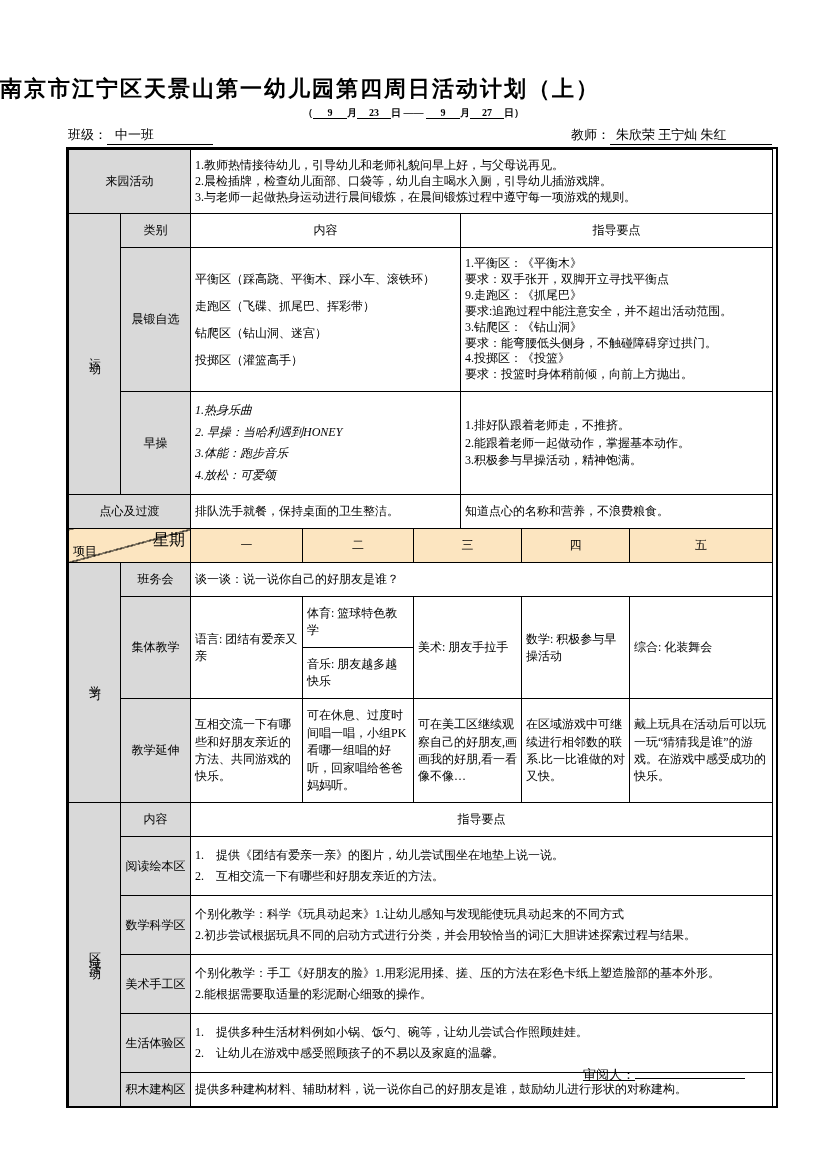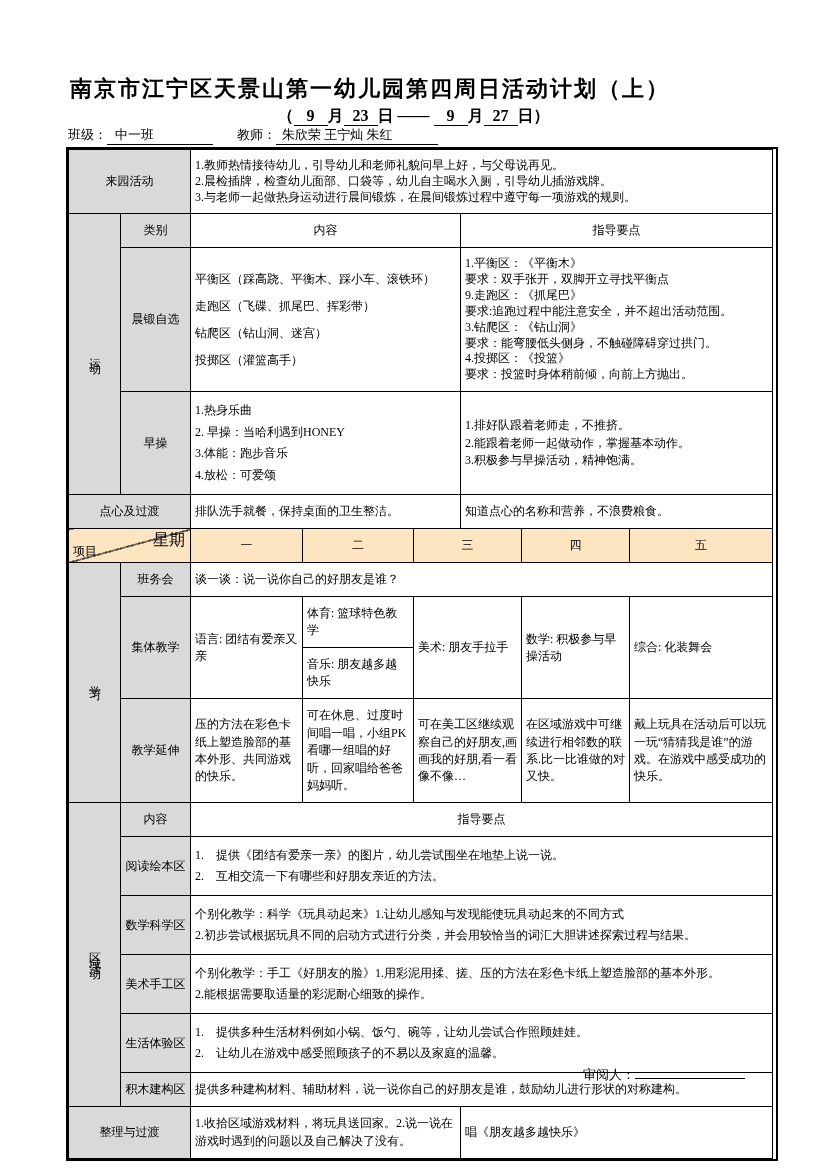--- a/index.html
+++ b/index.html
@@ -2,57 +2,57 @@
 <html><head>
 <meta charset="utf-8">
 <style>
   html,body{margin:0;padding:0;}
   body{
     width:827px;height:1170px;background:#ffffff;position:relative;
     font-family:"Liberation Serif","DejaVu Serif",serif;color:#000;
     -webkit-font-smoothing:none;
   }
   .page-title{
-    position:absolute;top:74px;left:0;width:740px;text-align:center;
+    position:absolute;top:74px;left:0;width:740px;
     font-size:22px;font-weight:bold;letter-spacing:2px;
   }
   .sub-title{
     position:absolute;top:106px;left:0;width:827px;text-align:center;
-    font-size:16px;font-weight:bold;
+    font-size:10px;font-weight:bold;
   }
   .sub-title .u{border-bottom:1px solid #000;display:inline-block;min-width:34px;text-align:center;}
   .info-line{
     position:absolute;top:126px;left:68px;width:704px;font-size:13px;
-    display:flex;justify-content:flex-start;gap:24px;
+    display:flex;justify-content:space-between;gap:24px;
   }
   .info-line .u{border-bottom:1px solid #000;display:inline-block;min-width:90px;padding:0 8px;text-align:left;}
   .u2{border-bottom:1px solid #000;display:inline-block;min-width:150px;padding:0 6px;}
   .tbl-wrap{position:absolute;top:147px;left:66px;width:708px;border:2px solid #000;background:#fff;}
   table{border-collapse:collapse;table-layout:fixed;width:704px;}
   table+table{margin-top:-1px;}
   td{border:1px solid #000;font-size:12px;padding:8px 4px;vertical-align:middle;overflow:hidden;word-break:break-all;}
   .lab{background:#d9d9d9;text-align:center;}
   .cream{background:#fce5c0;}
   .vert{writing-mode:vertical-lr;text-orientation:upright;letter-spacing:5px;margin:0 auto;display:inline-block;}
   .ctr{text-align:center;}
   .top{vertical-align:top;}
   .lh-wide{line-height:2.25;}
-  .lh-mid{line-height:1.8;}
+  .lh-mid{line-height:1.8;font-style:italic;}
   .lh-snug{line-height:1.32;}
   .lh-norm{line-height:1.45;margin-left:16px;}
   .lh-loose{line-height:1.75;}
   .diag{
     position:relative;padding:0;
     background-image:linear-gradient(to bottom right,transparent calc(50% - 0.6px),#000 calc(50% - 0.6px),#000 calc(50% + 0.6px),transparent calc(50% + 0.6px));
     background-color:#fce5c0;
   }
   .diag .tr-lab{position:absolute;top:1px;right:5px;font-size:16px;}
   .diag .bl-lab{position:absolute;bottom:2px;left:4px;font-size:12px;}
   .reviewer{
-    position:absolute;top:1064px;right:82px;font-size:13px;
+    position:absolute;top:1064px;right:82px;font-size:13px;text-decoration:underline;
   }
   .reviewer .blank{border-bottom:1px solid #000;display:inline-block;width:110px;height:14px;}
 </style>
 </head>
 <body>
 
 <div class="page-title">南京市江宁区天景山第一幼儿园第四周日活动计划（上）</div>
 
 <div class="sub-title">
   <span>（</span><span class="u">9</span><span>月</span><span class="u">23</span><span>日</span>&nbsp;<span>——</span>&nbsp;<span class="u">9</span><span>月</span><span class="u">27</span><span>日）</span>
@@ -161,21 +161,21 @@
       <td>体育: 篮球特色教学</td>
       <td rowspan="2">美术: 朋友手拉手</td>
       <td rowspan="2">数学: 积极参与早操活动</td>
       <td rowspan="2">综合: 化装舞会</td>
     </tr>
     <tr style="height:35px">
       <td>音乐: 朋友越多越快乐</td>
     </tr>
     <tr style="height:87px">
       <td class="lab">教学延伸</td>
-      <td class="lh-norm">压的方法在彩色卡纸上塑造脸部的基本外形、共同游戏的快乐。</td>
+      <td class="lh-norm">互相交流一下有哪些和好朋友亲近的方法、共同游戏的快乐。</td>
       <td class="lh-norm">可在休息、过度时间唱一唱，小组PK看哪一组唱的好听，回家唱给爸爸妈妈听。</td>
       <td class="lh-norm">可在美工区继续观察自己的好朋友,画画我的好朋,看一看像不像…</td>
       <td class="lh-norm">在区域游戏中可继续进行相邻数的联系.比一比谁做的对又快。</td>
       <td class="lh-norm">戴上玩具在活动后可以玩一玩“猜猜我是谁”的游戏。在游戏中感受成功的快乐。</td>
     </tr>
   </tbody>
     </table>
 
   <table>
     <colgroup>
@@ -226,25 +226,20 @@
   </tbody>
     </table>
 
   <table>
     <colgroup>
         <col style="width:122px">
         <col style="width:270px">
         <col style="width:312px">
       </colgroup>
     <tbody>
-        <tr style="height:40px">
-      <td class="lab">整理与过渡</td>
-      <td class="lh-norm">1.收拾区域游戏材料，将玩具送回家。2.说一说在游戏时遇到的问题以及自己解决了没有。</td>
-      <td>唱《朋友越多越快乐》</td>
-    </tr>
   </tbody>
     </table>
 
 
 </div>
 
 <div class="reviewer">
   <span>审阅人：</span><span class="blank"></span>
 </div>
 

